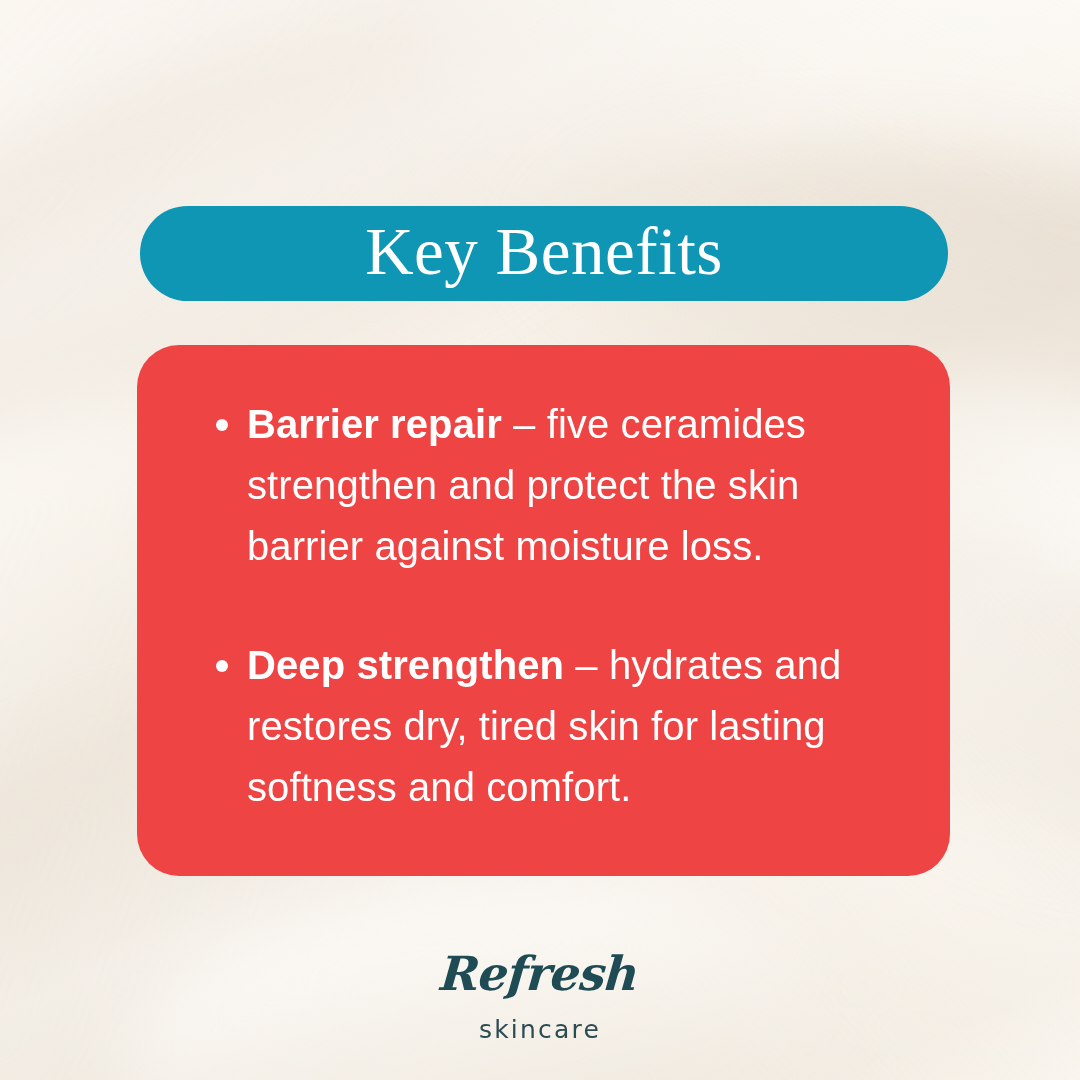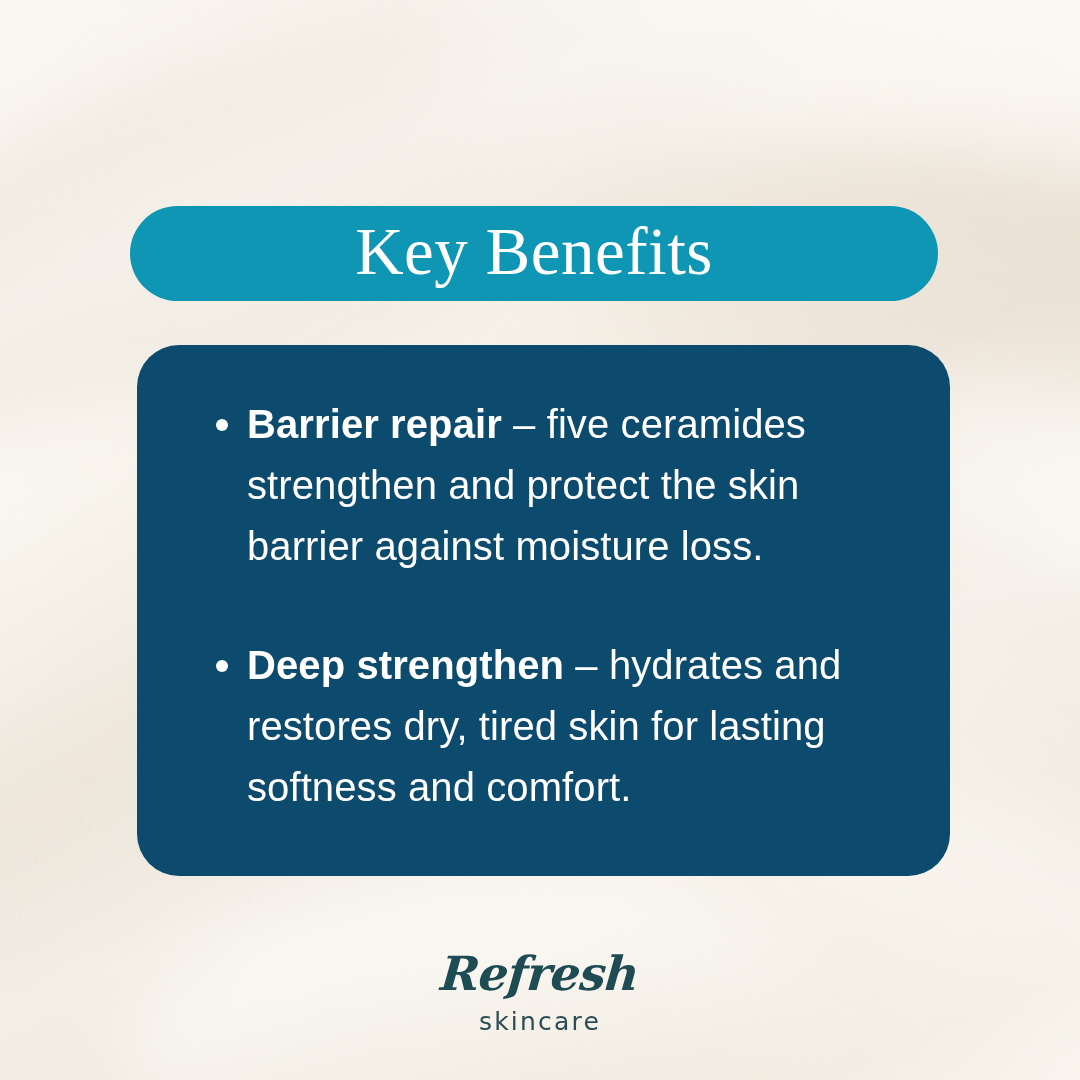--- a/index.html
+++ b/index.html
@@ -78,21 +78,21 @@
         rgba(255,255,255,0.30) 66%,
         rgba(255,255,255,0.00) 80%,
         rgba(222,209,192,0.14) 93%,
         rgba(255,255,255,0.00) 100%);
     mix-blend-mode: normal;
   }
 
   
   .title-pill {
     position: absolute;
-    left: 130px;
+    left: 140px;
     top: 206px;
     width: 808px;
     height: 95px;
     background: #0f96b4;
     border-radius: 48px;
     display: flex;
     align-items: center;
     justify-content: center;
   }
   .title-text {
@@ -105,21 +105,21 @@
     padding-bottom: 5px;
   }
 
   
   .body-card {
     position: absolute;
     left: 137px;
     top: 345px;
     width: 813px;
     height: 531px;
-    background: #0c4a6e;
+    background: #ef4444;
     border-radius: 42px;
     box-sizing: border-box;
     padding: 49px 65px 0 42px;
   }
 
   .bullet-list {
     list-style: none;
     margin: 0;
     padding: 0;
   }
@@ -157,21 +157,21 @@
     font-style: italic;
     font-weight: bold;
     font-size: 47px;
     line-height: 1;
     color: #1f4b54;
     letter-spacing: -1px;
     display: inline-block;
     transform: skewX(-5deg);
   }
   .logo-sub {
-    margin-top: 12px;
+    margin-top: 20px;
     font-family: "DejaVu Sans", sans-serif;
     font-size: 25px;
     line-height: 1;
     color: #2c4c53;
     letter-spacing: 2.2px;
     text-align: center;
   }
 </style>
 </head>
 <body>

